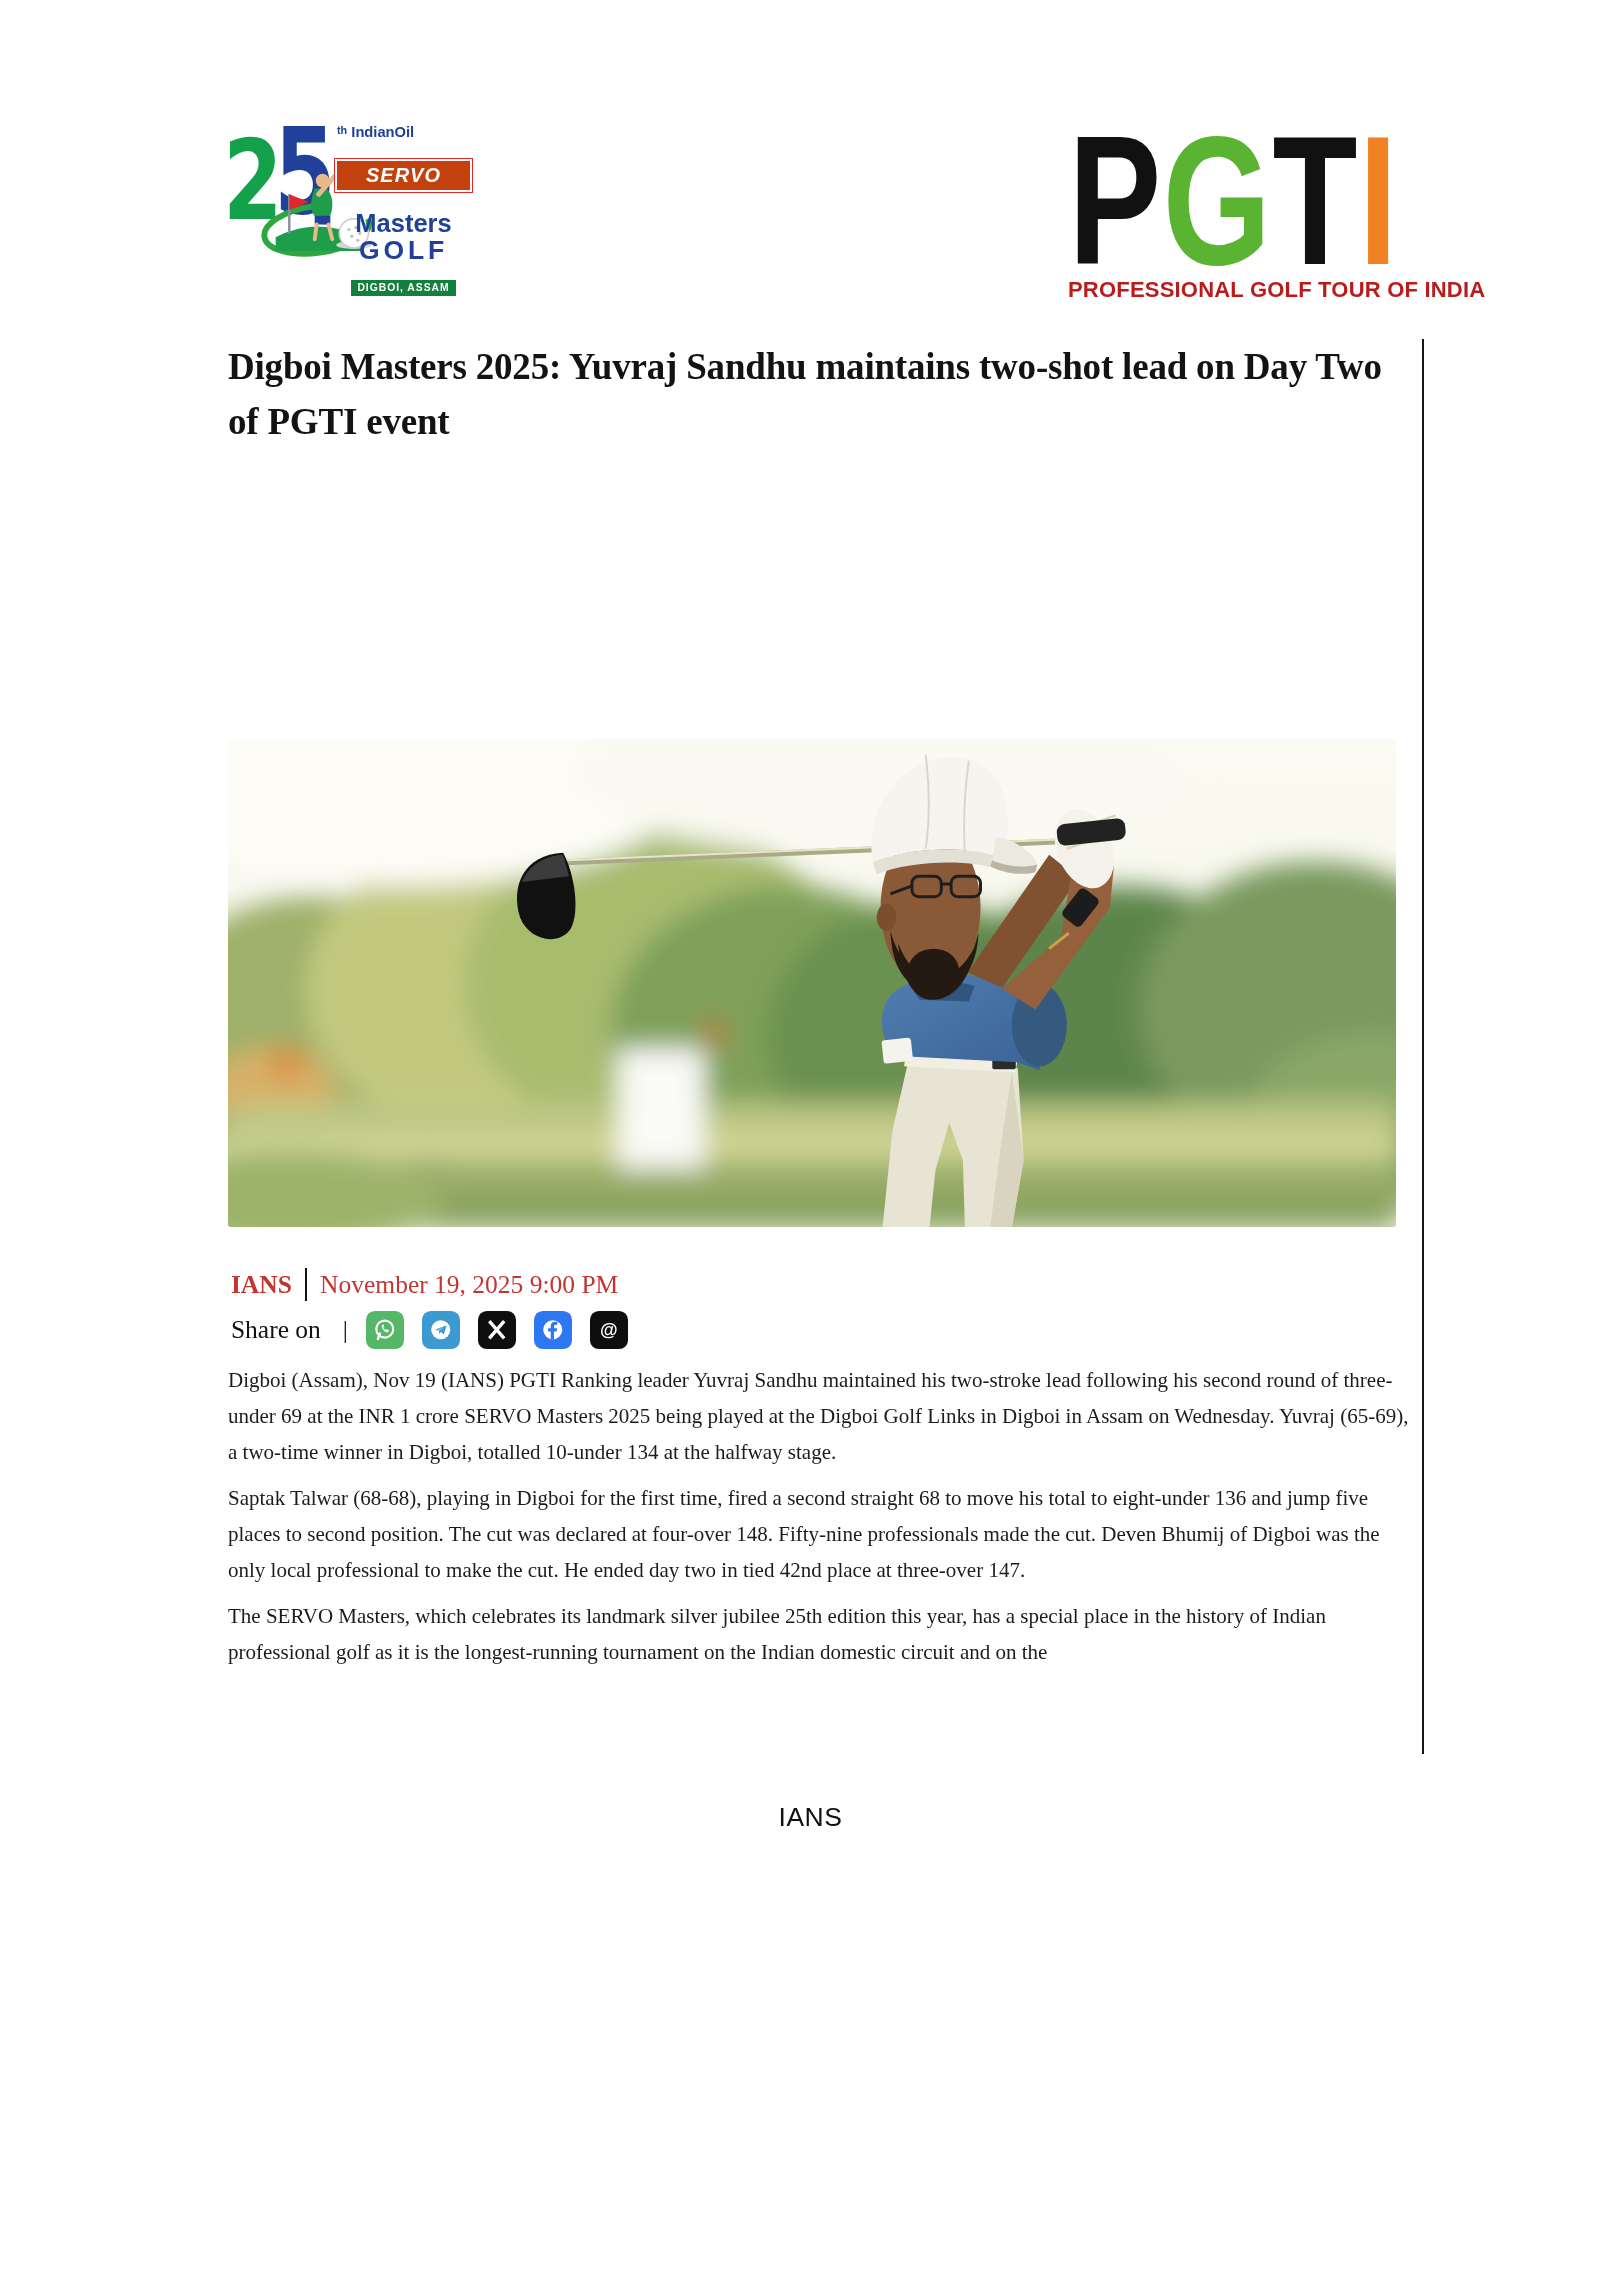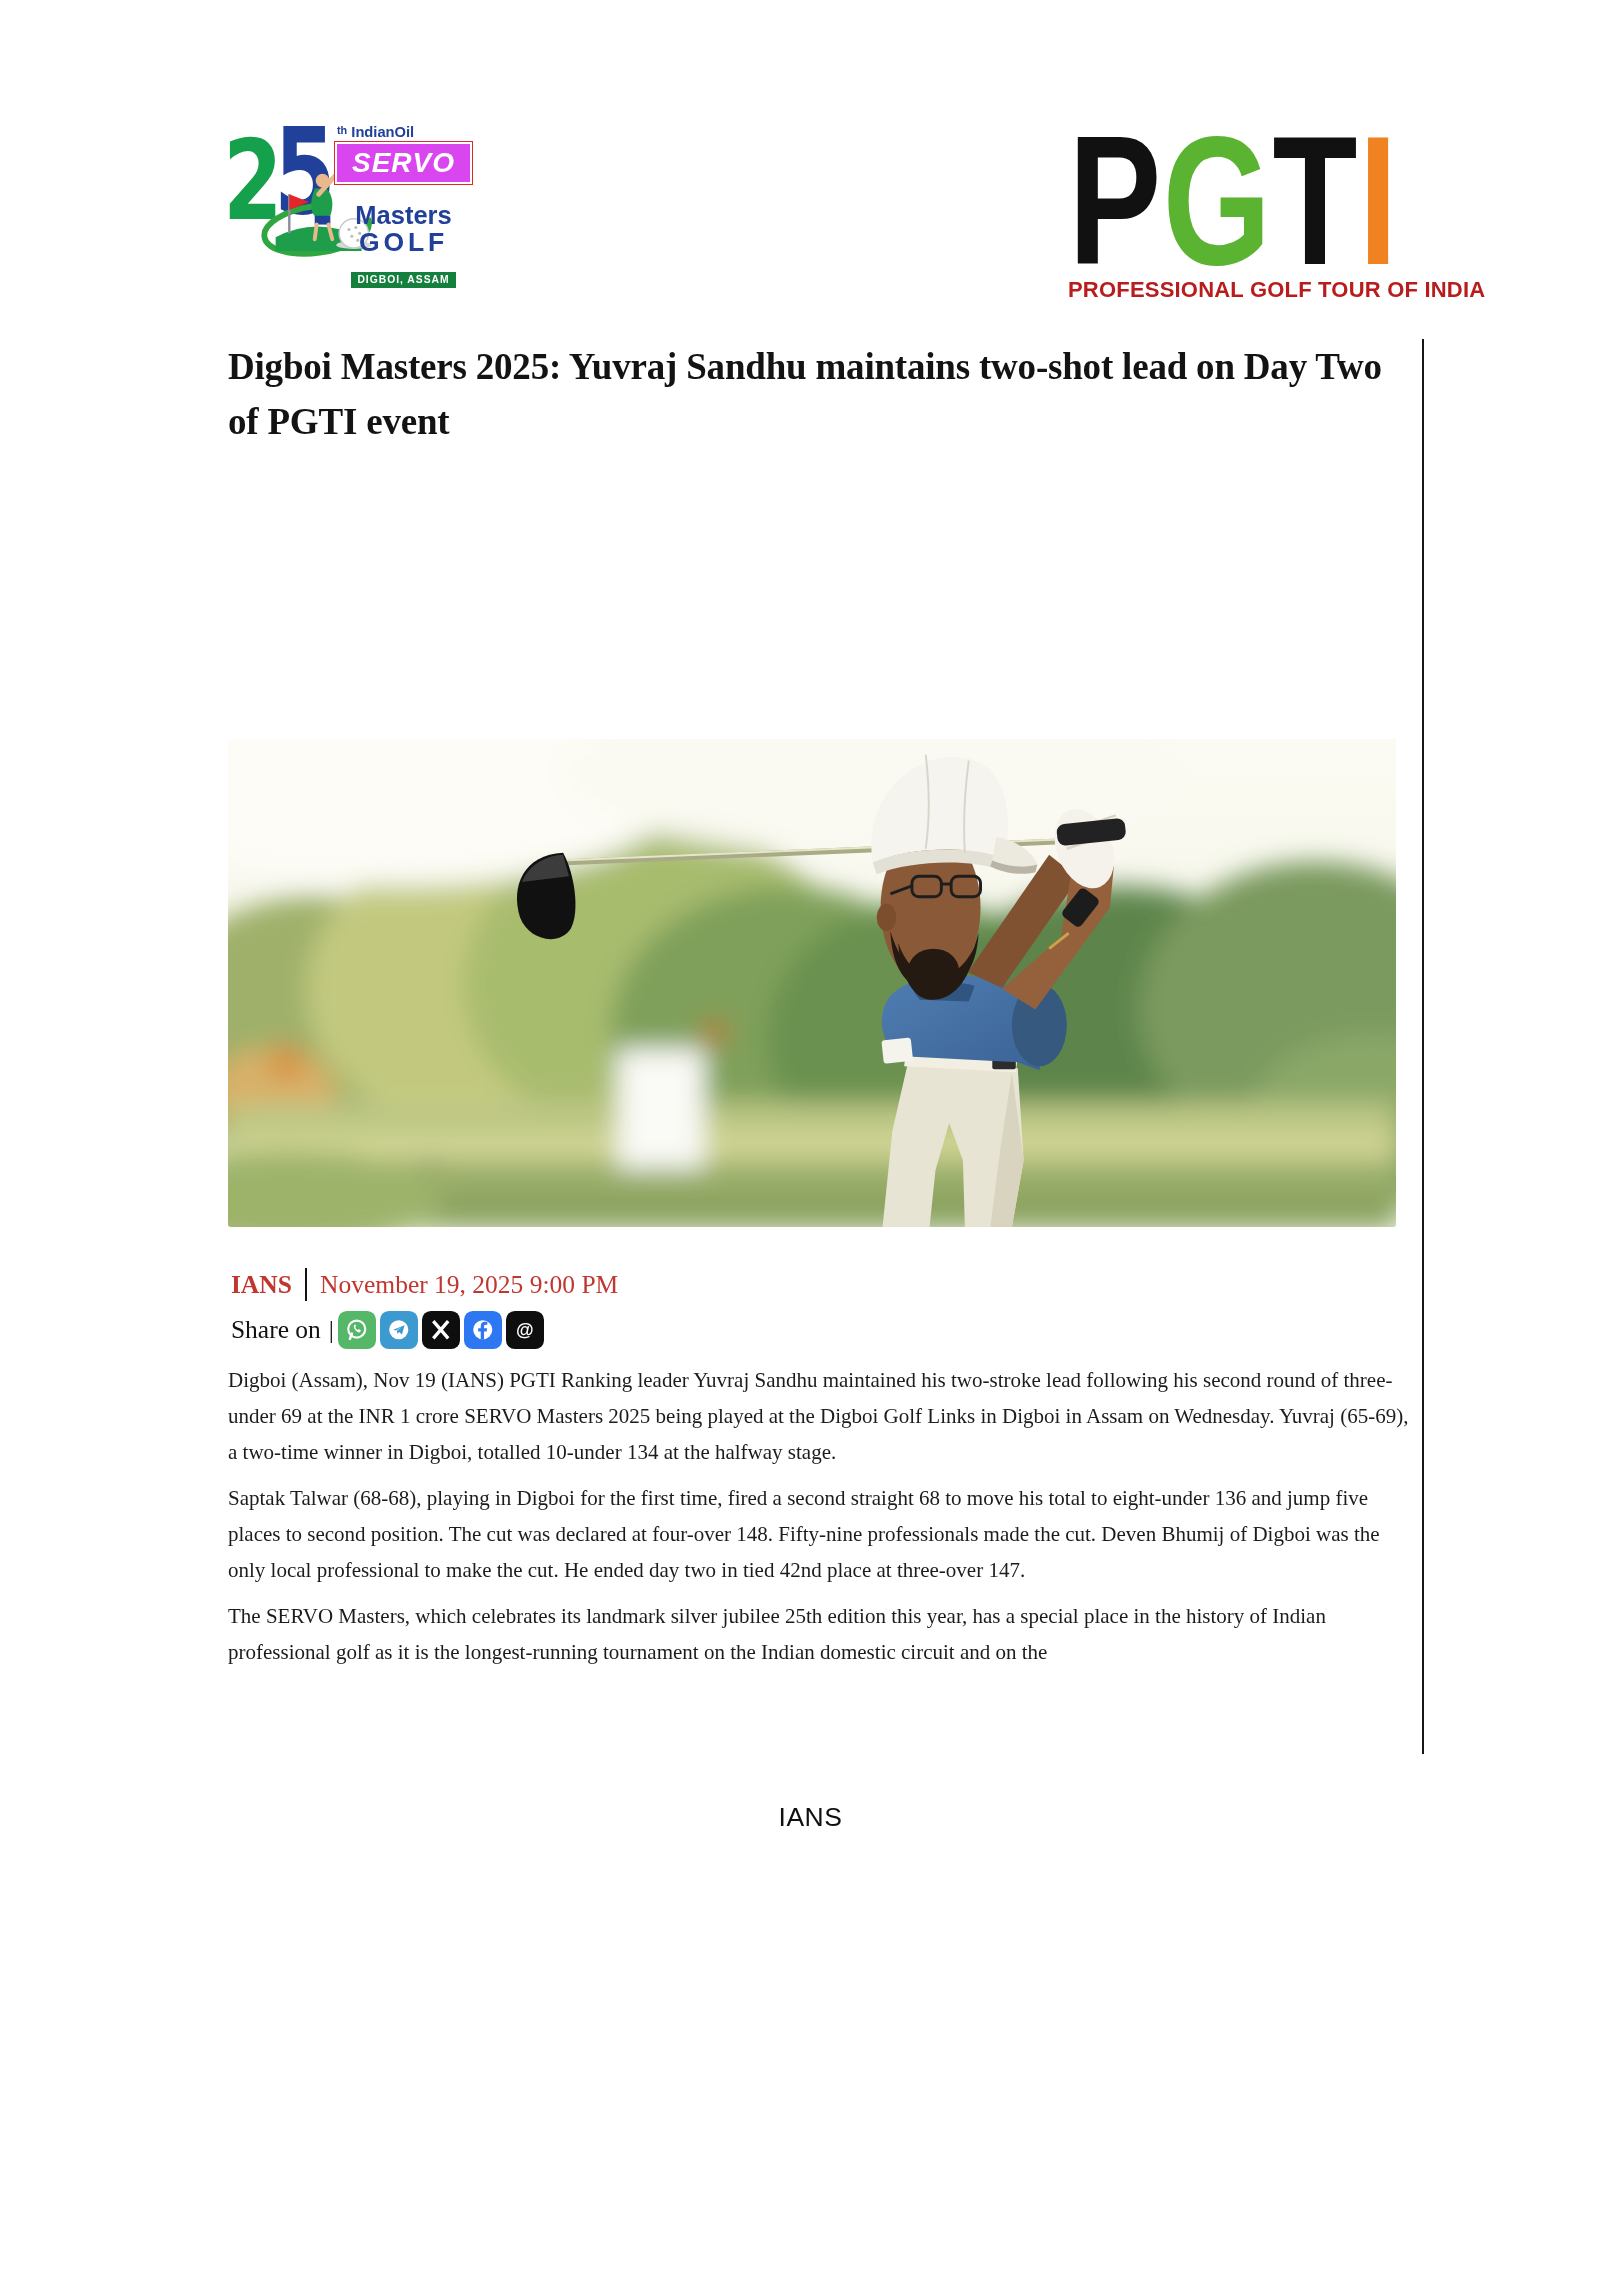--- a/index.html
+++ b/index.html
@@ -9,22 +9,22 @@
   
   .servo-logo{position:absolute;left:225px;top:108px;width:255px;height:149px;}
   .digit{position:absolute;font-family:"DejaVu Sans","Liberation Sans",sans-serif;font-weight:bold;line-height:1;transform-origin:left top;}
   .digit-2{left:-2px;top:17.6px;font-size:110px;color:#15a04b;transform:scaleX(.78);}
   .digit-5{left:49px;top:3.9px;font-size:120px;color:#20409a;transform:scaleX(.74);}
   .servo-mini{position:absolute;left:35px;top:47px;width:127px;height:102px;}
   .servo-right{position:absolute;left:110px;top:15.7px;width:137px;text-align:center;
                font-family:"Liberation Sans",sans-serif;}
   .th-brand{font-size:14.7px;font-weight:bold;color:#20409a;text-align:left;padding-left:2px;}
   .th-brand .th{font-size:10.8px;vertical-align:top;text-align:center;}
-  .servo-box{margin-top:2px;background:#d946ef;border:2px solid #ffffff;outline:1px solid #e4252b;
-             color:#ffffff;font-style:italic;font-weight:bold;font-size:28px;letter-spacing:1px;
+  .servo-box{margin-top:19px;background:#c2410c;border:2px solid #ffffff;outline:1px solid #e4252b;
+             color:#ffffff;font-style:italic;font-weight:bold;font-size:20px;letter-spacing:1px;
              padding:2.9px 5.9px 3.9px;text-align:center;}
   .masters{margin-top:19px;color:#20409a;font-weight:bold;font-size:25.5px;line-height:1;}
   .golf{color:#20409a;font-weight:bold;font-size:26.5px;letter-spacing:3.9px;line-height:1.05;}
   .digboi-box{display:inline-block;margin-top:15px;background:#15803d;color:#ffffff;
               font-weight:bold;font-size:10.3px;letter-spacing:1px;padding:2px 6.9px 2.9px;}
 
   
   .pgti-logo{position:absolute;left:1068px;top:131px;width:365px;}
   .pgti-sub{font-family:"Liberation Sans",sans-serif;font-weight:bold;font-size:22px;
             color:#b91c1c;letter-spacing:0.2px;margin-top:2.9px;white-space:nowrap;}
@@ -33,21 +33,21 @@
   .article{position:absolute;left:228px;top:339px;width:1194px;height:1415px;
            border-right:2.9px solid #161616;}
   .headline{margin:0;width:1166px;font-weight:bold;font-size:37px;line-height:55px;
             color:#131313;letter-spacing:-0.2px;}
   .photo{position:absolute;left:0;top:400px;width:1168px;height:488px;border-radius:2.9px;
          overflow:hidden;background:#eef0e4;}
   .byline{position:absolute;left:2.9px;top:929px;display:flex;align-items:center;gap:12.7px;
           font-size:25.5px;color:#c23630;}
   .byline .src{font-weight:bold;}
   .byline-sep{width:2.9px;height:33px;background:#121212;}
-  .share-row{position:absolute;left:2.9px;top:972px;display:flex;align-items:center;gap:4px;
+  .share-row{position:absolute;left:2.9px;top:972px;display:flex;align-items:center;gap:18px;
              font-size:25.5px;color:#121212;}
   .share-label{margin-right:3.9px;}
   .sicon{width:38px;height:38px;border-radius:8.8px;display:flex;align-items:center;
          justify-content:center;cursor:pointer;}
   .sicon svg{display:block;}
   .bg-wa{background:#55b768;} .bg-tg{background:#3d9ad0;} .bg-x{background:#0e0e0e;}
   .bg-fb{background:#2e77f2;} .bg-th{background:#0e0e0e;}
 
   .body-copy{position:absolute;left:0;top:1023px;width:1188px;font-size:21px;
              line-height:36px;color:#1c1c1c;}

